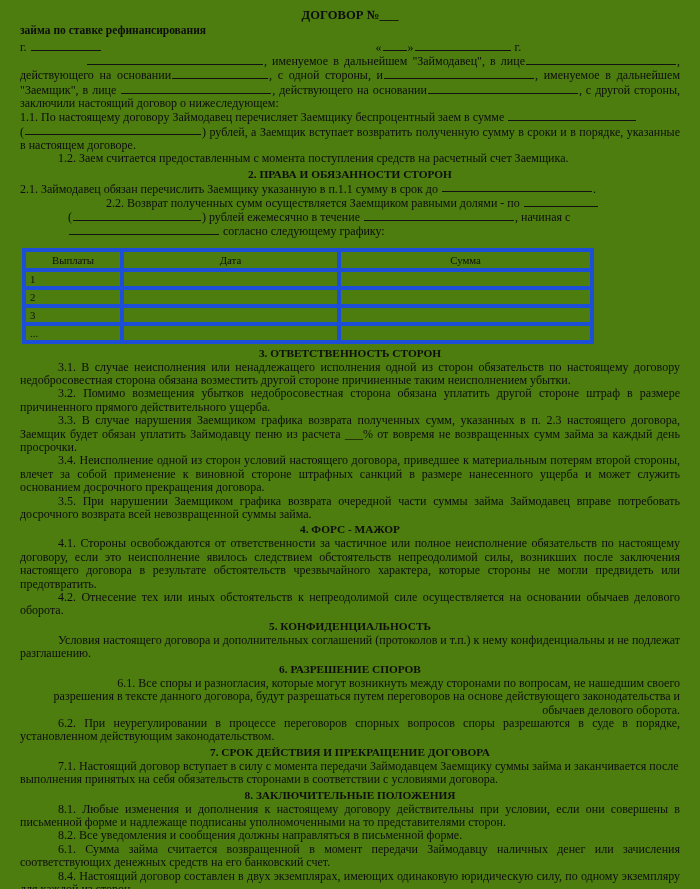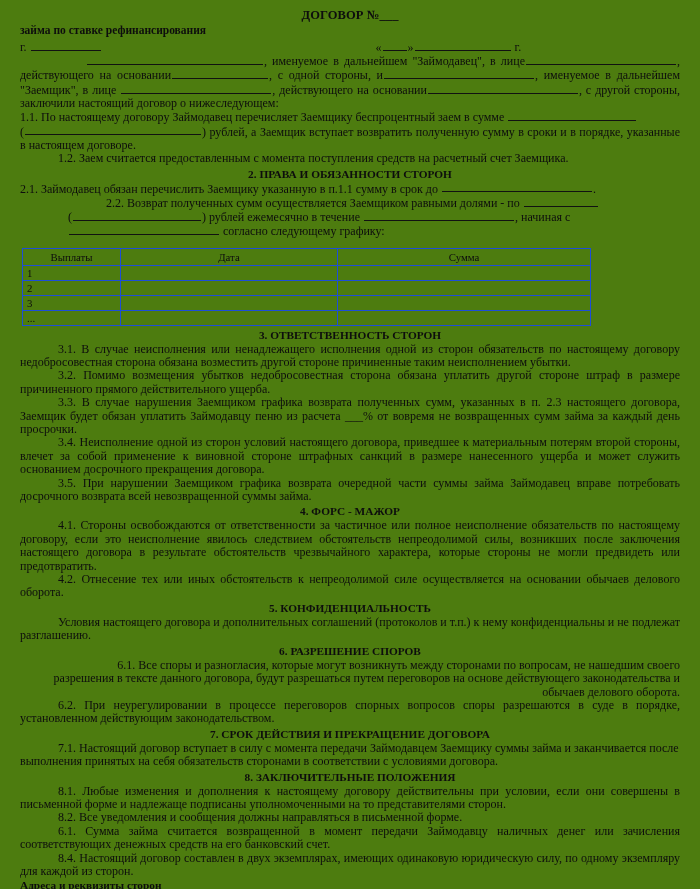--- a/index.html
+++ b/index.html
@@ -72,21 +72,21 @@
   .schedule-wrap {
     margin: 9px 0 2px 2px;
   }
   table.schedule {
     border-collapse: collapse;
     width: 568px;
     table-layout: fixed;
   }
   table.schedule th,
   table.schedule td {
-    border: 1px solid #1d4ed8;
+    border: 4px solid #1d4ed8;
     font-size: 10.8px;
     font-weight: normal;
     height: 14px;
     padding: 0 4px;
   }
   table.schedule th {
     text-align: center;
     font-weight: normal;
     height: 16px;
   }

